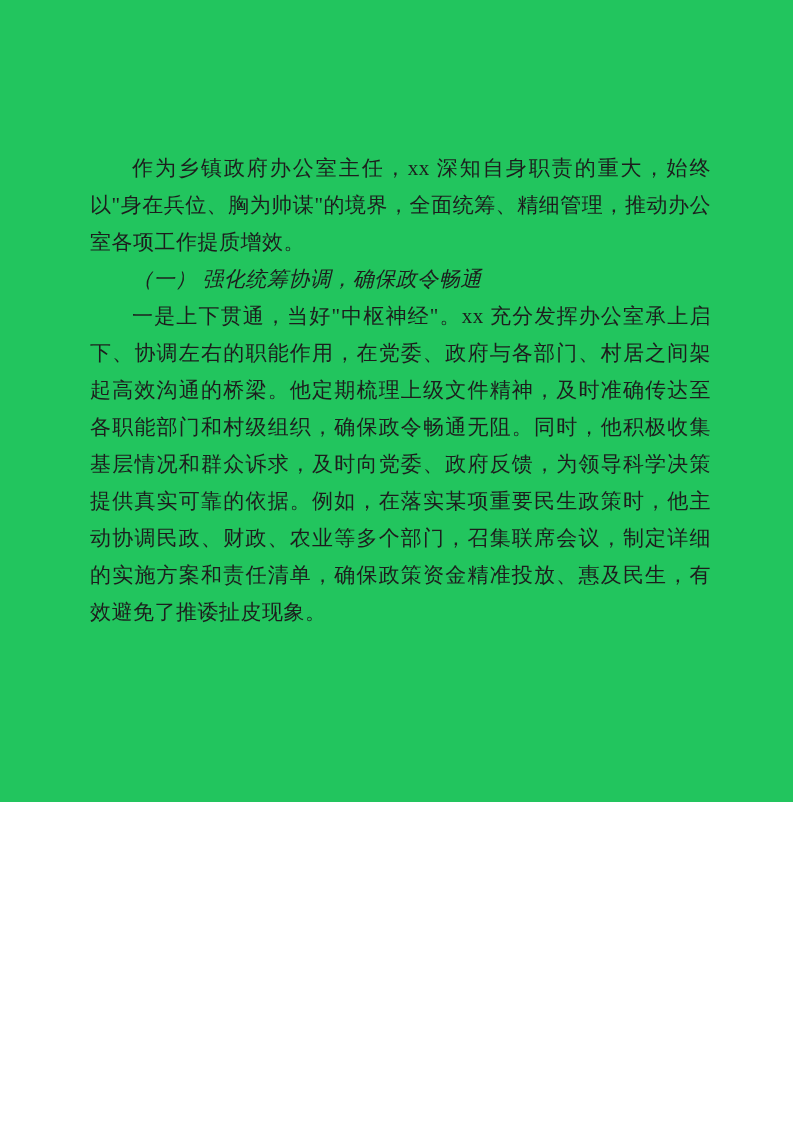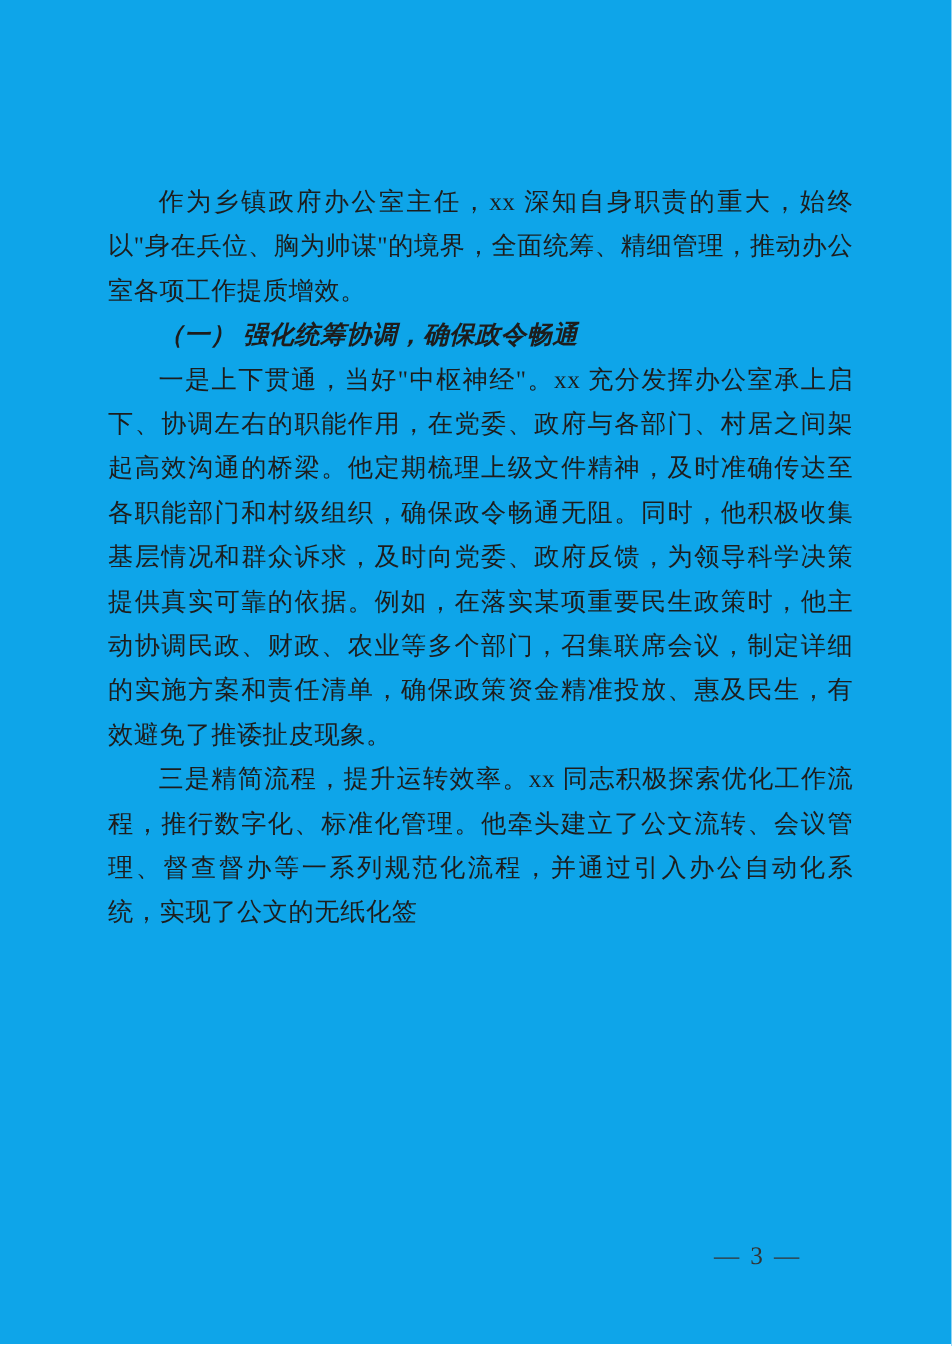--- a/index.html
+++ b/index.html
@@ -3,22 +3,22 @@
 <meta charset="utf-8">
 <style>
   html, body {
     margin: 0;
     padding: 0;
     background: #ffffff;
   }
   .page {
     position: relative;
     width: 793px;
-    height: 1120px;
-    background: #0ea5e9;
+    height: 802px;
+    background: #22c55e;
     overflow: hidden;
     font-family: "Liberation Serif", "DejaVu Serif", serif;
     color: #1d1d1d;
   }
   .content {
     position: absolute;
     top: 150px;
     left: 90px;
     width: 621px;
   }
@@ -28,21 +28,21 @@
     padding: 0;
     font-size: 21px;
     line-height: 37px;
     text-align: justify;
     text-justify: inter-character;
     text-indent: 2em;
     letter-spacing: 0.5px;
     font-weight: normal;
   }
   .content h3.section-heading {
-    font-weight: bold;
+    font-weight: normal;
     font-style: italic; 
   }
   .page-footer {
     position: absolute;
     top: 1031px;
     right: 125px;
     font-size: 21px;
     line-height: 30px;
     color: #333333;
     letter-spacing: 2px;
@@ -50,16 +50,15 @@
   }
 </style>
 </head>
 <body>
 
 <div class="page">
   <div class="content">
     <p class="body-paragraph">作为乡镇政府办公室主任，xx 深知自身职责的重大，始终以"身在兵位、胸为帅谋"的境界，全面统筹、精细管理，推动办公室各项工作提质增效。</p>
     <h3 class="section-heading">（一） 强化统筹协调，确保政令畅通</h3>
     <p class="body-paragraph">一是上下贯通，当好"中枢神经"。xx 充分发挥办公室承上启下、协调左右的职能作用，在党委、政府与各部门、村居之间架起高效沟通的桥梁。他定期梳理上级文件精神，及时准确传达至各职能部门和村级组织，确保政令畅通无阻。同时，他积极收集基层情况和群众诉求，及时向党委、政府反馈，为领导科学决策提供真实可靠的依据。例如，在落实某项重要民生政策时，他主动协调民政、财政、农业等多个部门，召集联席会议，制定详细的实施方案和责任清单，确保政策资金精准投放、惠及民生，有效避免了推诿扯皮现象。</p>
-    <p class="body-paragraph">三是精简流程，提升运转效率。xx 同志积极探索优化工作流程，推行数字化、标准化管理。他牵头建立了公文流转、会议管理、督查督办等一系列规范化流程，并通过引入办公自动化系统，实现了公文的无纸化签</p>
   </div>
   <div class="page-footer">— 3 —</div>
 </div>
 
 </body></html>

